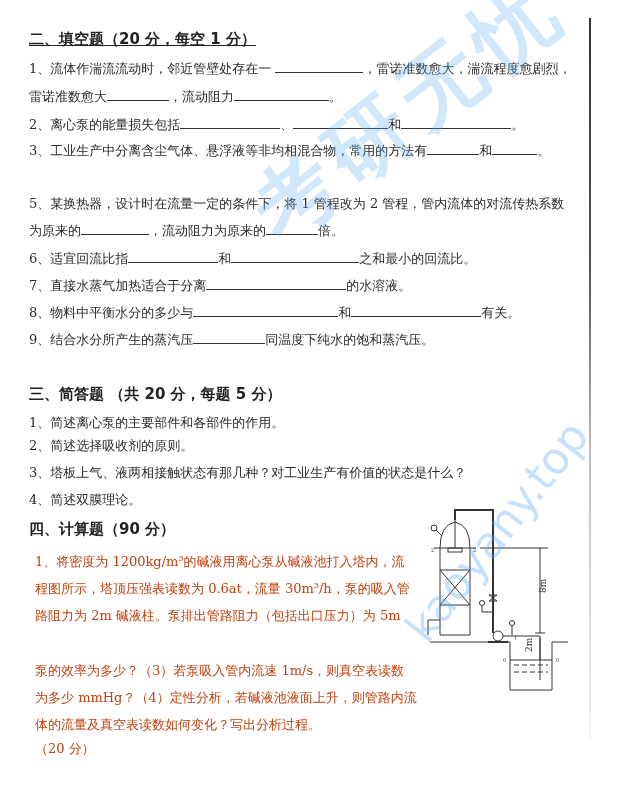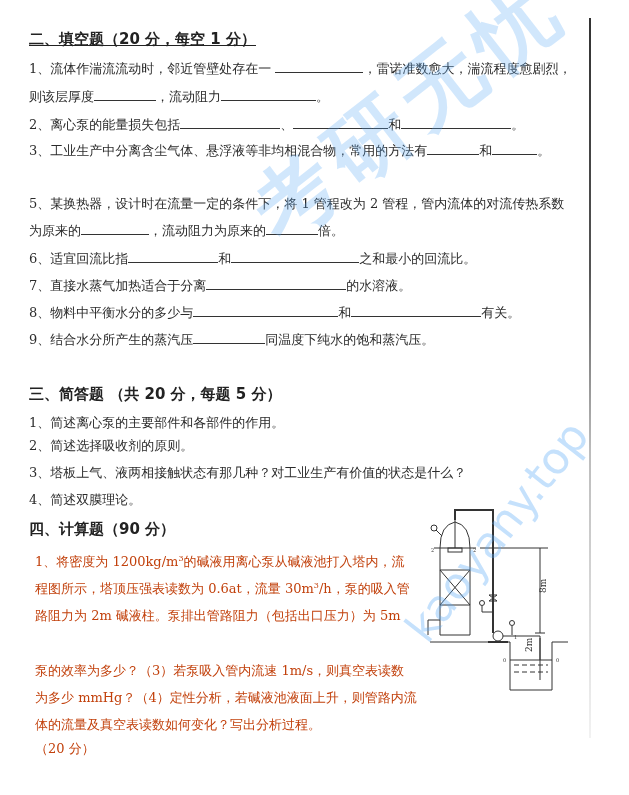--- a/index.html
+++ b/index.html
@@ -49,21 +49,21 @@
 
 <div class="page">
   <div class="border-right"></div>
 
   <div class="heading" style="top:30px;text-decoration:underline;">二、填空题（20 分，每空 1 分）</div>
 
   <div class="line" style="top:60px;">
     <span>1、流体作湍流流动时，邻近管壁处存在一 </span><span class="blank" style="width:88px"></span><span>，雷诺准数愈大，湍流程度愈剧烈，</span>
   </div>
   <div class="line" style="top:88px;">
-    <span>则该层厚度</span><span class="blank" style="width:62px"></span><span>，流动阻力</span><span class="blank" style="width:95px"></span><span>。</span>
+    <span>雷诺准数愈大</span><span class="blank" style="width:62px"></span><span>，流动阻力</span><span class="blank" style="width:95px"></span><span>。</span>
   </div>
   <div class="line" style="top:116px;">
     <span>2、离心泵的能量损失包括</span><span class="blank" style="width:100px"></span><span>、</span><span class="blank" style="width:95px"></span><span>和</span><span class="blank" style="width:110px"></span><span>。</span>
   </div>
   <div class="line" style="top:142px;">
     <span>3、工业生产中分离含尘气体、悬浮液等非均相混合物，常用的方法有</span><span class="blank" style="width:52px"></span><span>和</span><span class="blank" style="width:45px"></span><span>。</span>
   </div>
   <div class="line" style="top:195px;">
     <span>5、某换热器，设计时在流量一定的条件下，将 1 管程改为 2 管程，管内流体的对流传热系数</span>
   </div>

